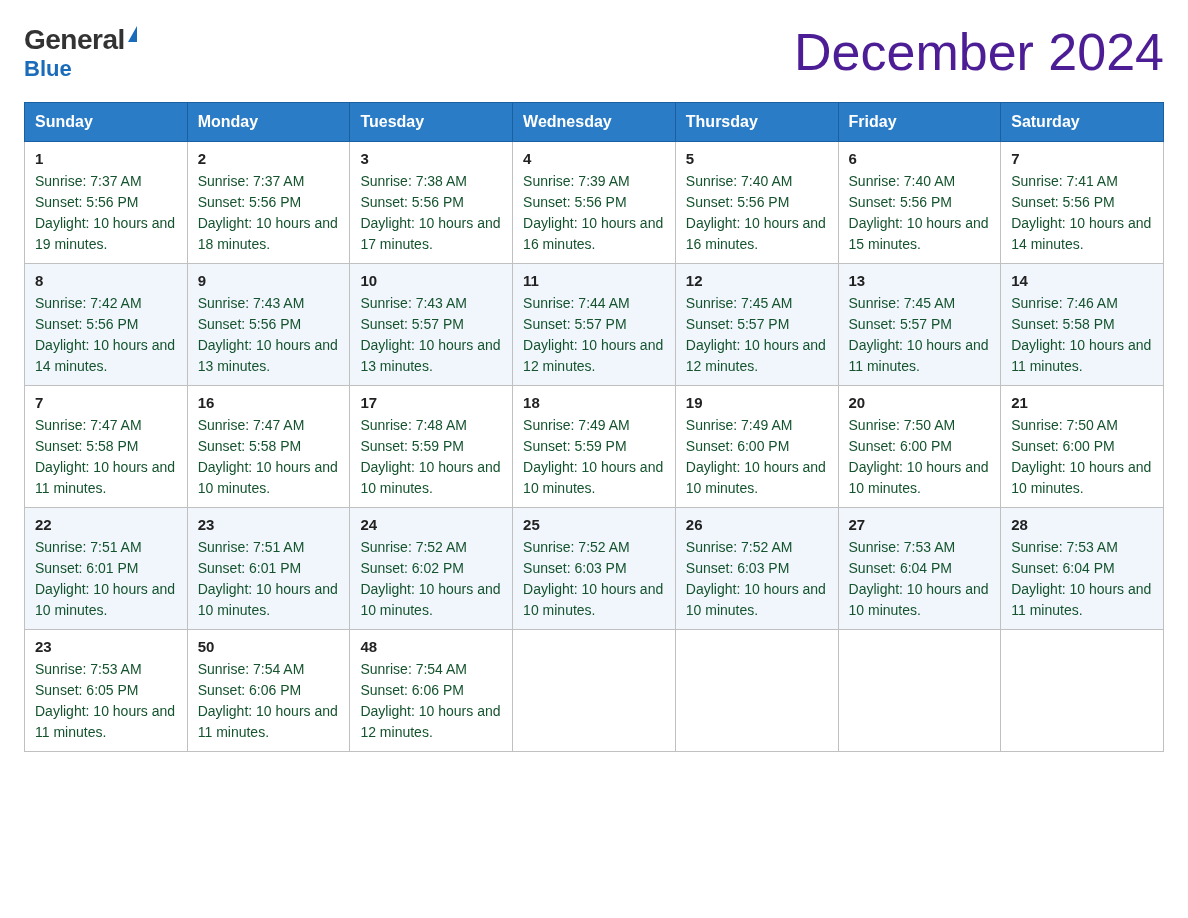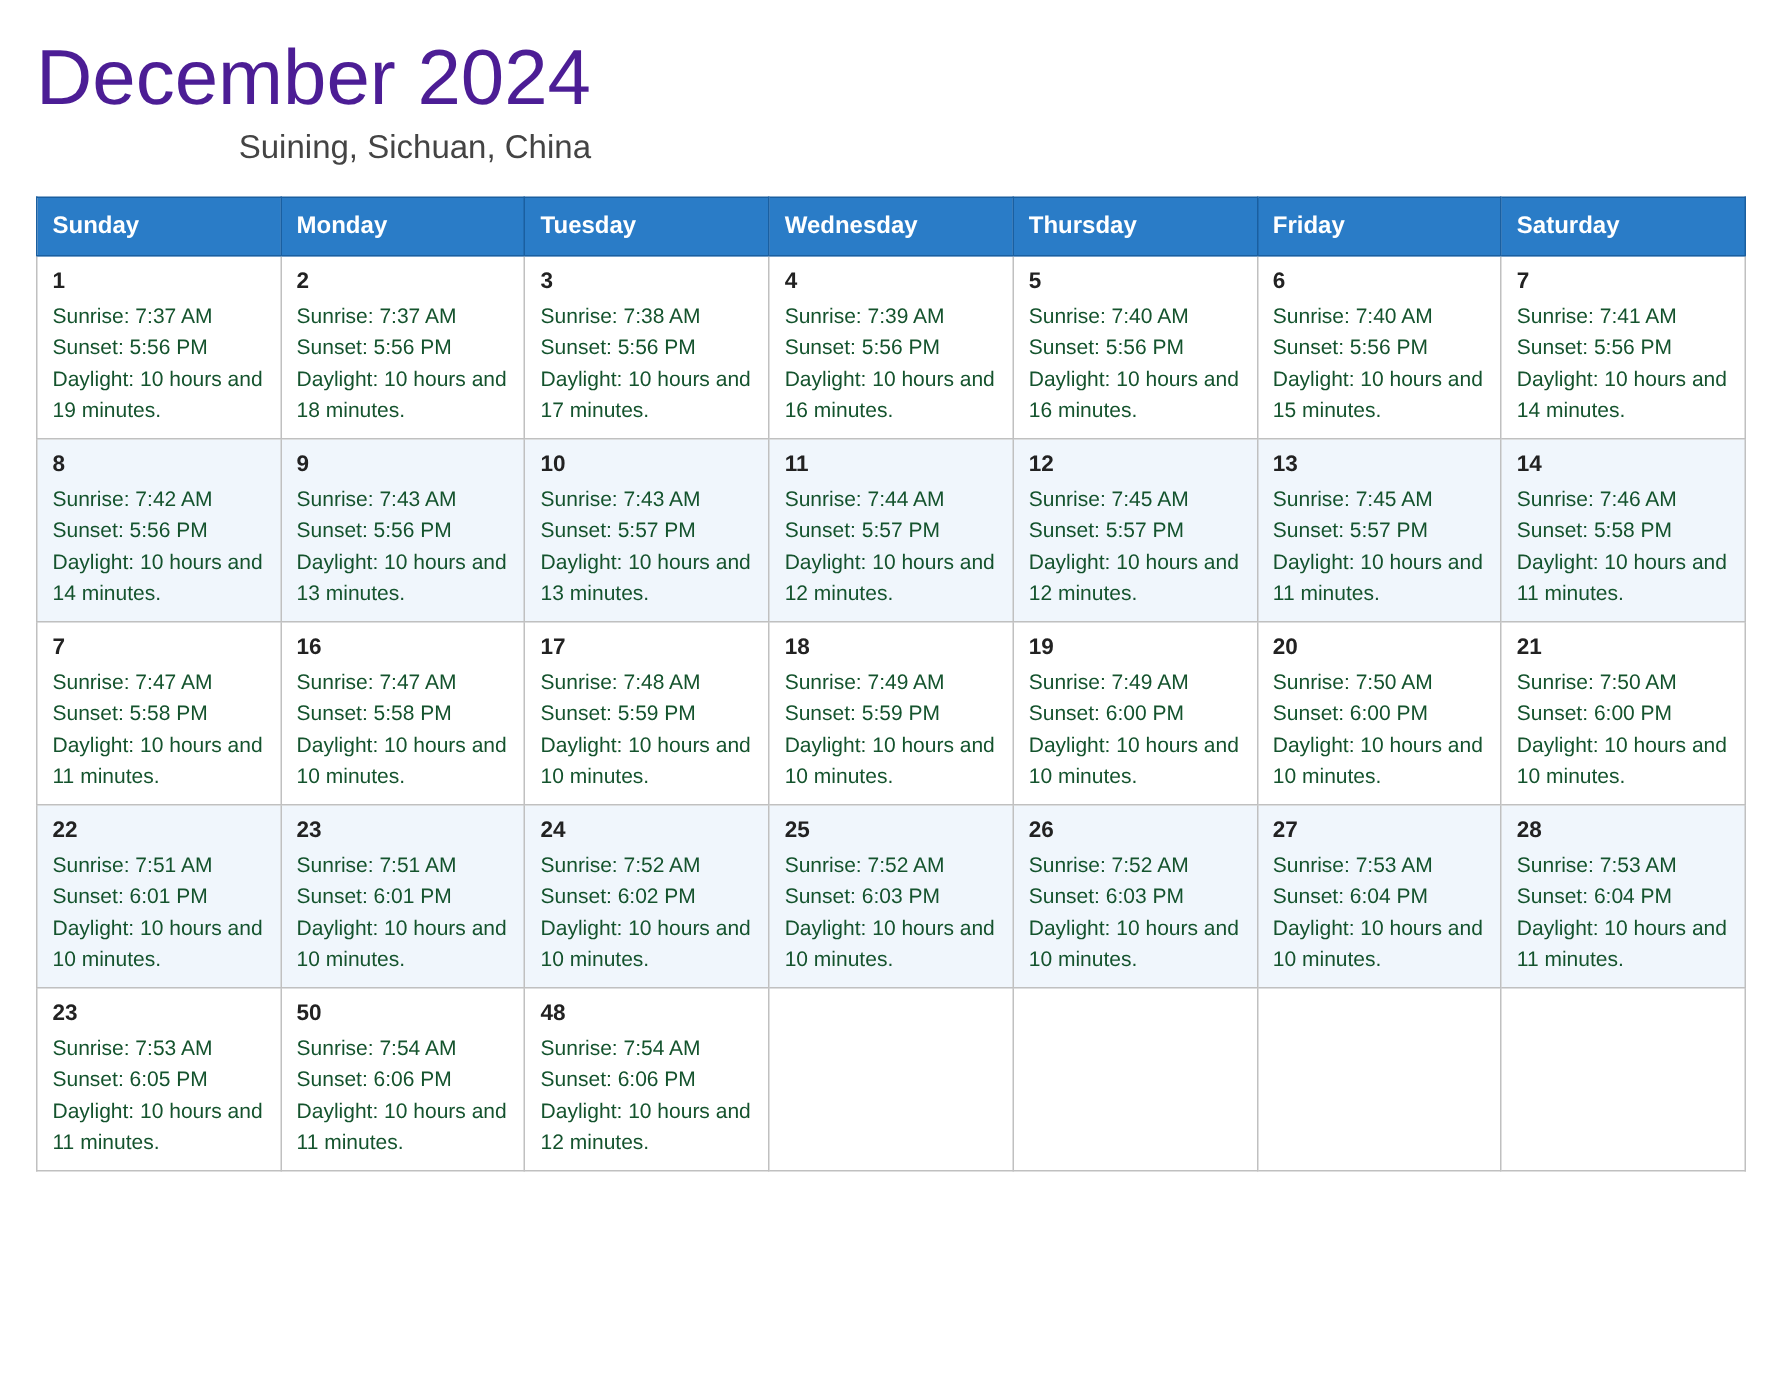--- a/index.html
+++ b/index.html
@@ -89,23 +89,28 @@
       line-height: 1.5;
     }
     .empty-cell {
       background-color: #ffffff !important;
     }
   </style>
 </head>
 <body>
 
 <div class="header">
+  <div class="logo">
+    <div class="logo-general">
+      Genera<span style="display:inline-block;position:relative;">l<span style="display:inline-block;width:0;height:0;border-left:9px solid transparent;border-right:0px solid transparent;border-bottom:16px solid #1a6bba;position:absolute;right:-12px;top:2px;"></span></span>
+    </div>
+    <div class="logo-blue">Blue</div>
+  </div>
   <div class="title-block">
     <div class="month-year">December 2024</div>
-    <div class="location">Suining, Sichuan, China</div>
   </div>
 </div>
 
 <table>
   <thead>
     <tr>
     <th>Sunday</th>
         <th>Monday</th>
         <th>Tuesday</th>
         <th>Wednesday</th>

